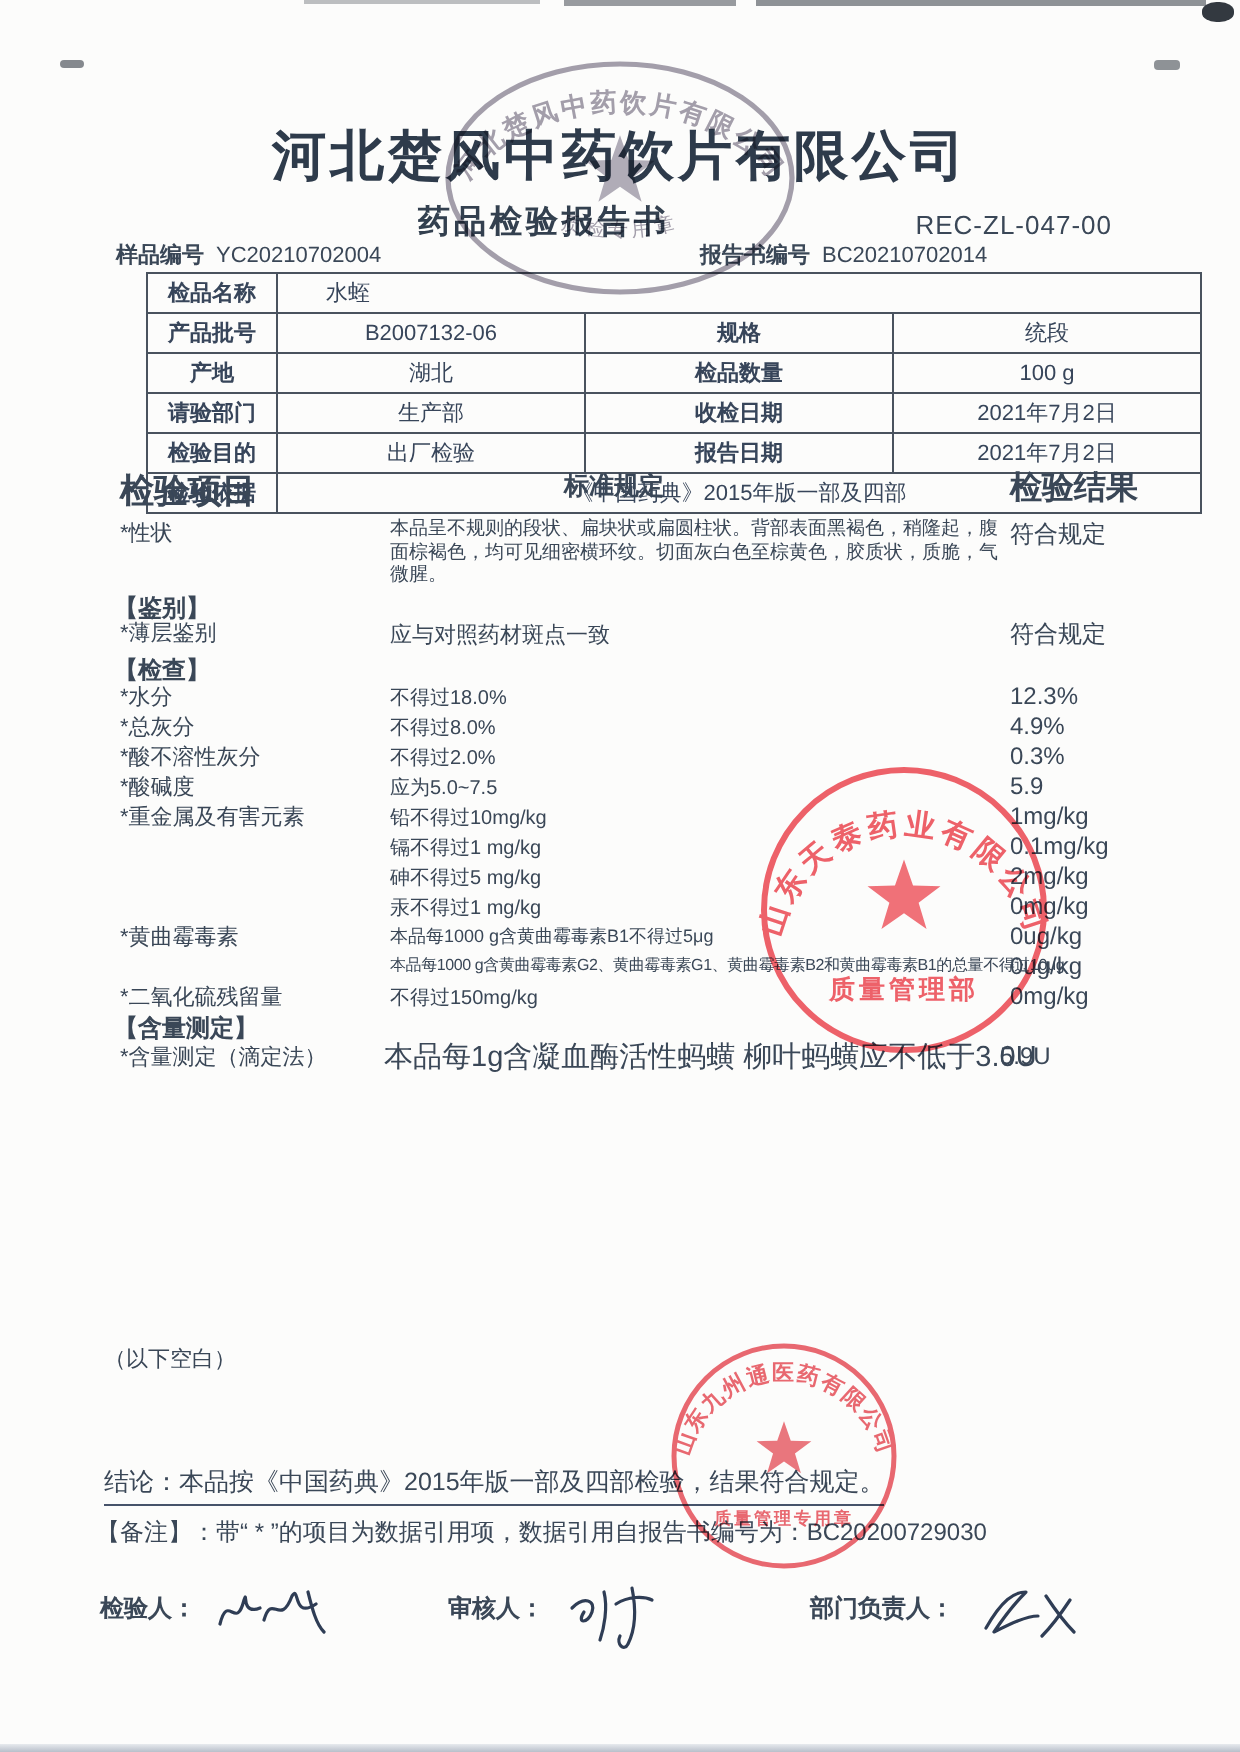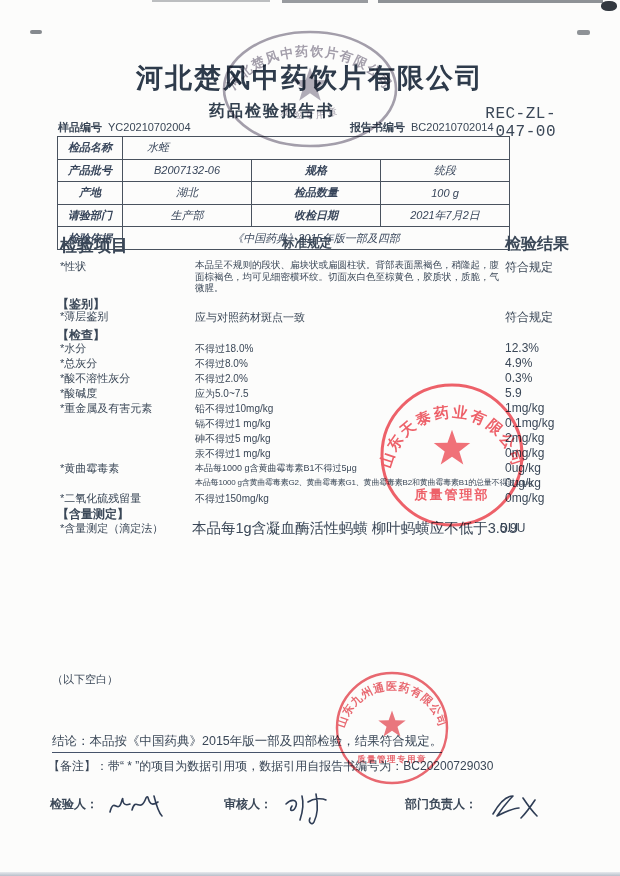--- a/index.html
+++ b/index.html
@@ -14,28 +14,28 @@
   .blob{position:absolute;background:#333940;border-radius:45%;}
   .bottom-line{position:absolute;left:0;right:0;bottom:0;height:4px;
     background:linear-gradient(to bottom,#e7eaee 0%,#b8bfca 100%);}
   
   .company{position:absolute;left:0;top:60px;width:620px;text-align:center;
     font-family:"Liberation Serif","DejaVu Serif",serif;
     font-size:27px;font-weight:700;letter-spacing:2px;color:#2e3b4b;}
   .doc-title{position:absolute;left:0;top:101px;width:544px;text-align:center;
     font-size:16px;font-weight:700;letter-spacing:2px;color:#33404f;}
   .doc-code{position:absolute;left:446px;top:105px;width:110px;
-    font-size:16px;letter-spacing:.5px;text-align:right;font-family:Liberation Mono, monospace;}
+    font-size:13px;letter-spacing:.5px;text-align:right;}
   .idline{position:absolute;top:120px;font-size:11px;}
   .idline .lab{font-weight:700;margin-right:6px;}
   #sample-no{left:58px;}
   #report-no{left:350px;}
   
-  table.info{position:absolute;left:57px;top:136px;width:453px;height:114px;
-    border-collapse:collapse;table-layout:fixed;font-style:italic;}
+  table.info{position:absolute;left:73px;top:136px;width:528px;height:114px;
+    border-collapse:collapse;table-layout:fixed;}
   table.info td{border:1.2px solid #49525e;font-size:11px;text-align:center;
     padding:0 3px;height:19px;overflow:hidden;white-space:nowrap;color:#37455a;}
   table.info td.lab{font-weight:600;}
   
   .r{position:absolute;left:57px;width:508px;height:16px;}
   .c-item{position:absolute;left:3px;top:0;font-size:11px;white-space:nowrap;}
   .c-spec{position:absolute;left:138px;top:1px;font-size:10px;white-space:nowrap;}
   .c-res{position:absolute;left:448px;top:0;font-size:12px;white-space:nowrap;}
   .r.hdr .c-item{font-size:17px;font-weight:600;}
   .r.hdr .c-spec{left:150px;width:200px;text-align:center;font-size:12.5px;font-weight:600;}
@@ -104,20 +104,26 @@
       <td class="lab">检品数量</td>
       <td>100 g</td>
     </tr>
     <tr>
       <td class="lab">请验部门</td>
       <td>生产部</td>
       <td class="lab">收检日期</td>
       <td>2021年7月2日</td>
     </tr>
     <tr>
+      <td class="lab">检验目的</td>
+      <td>出厂检验</td>
+      <td class="lab">报告日期</td>
+      <td>2021年7月2日</td>
+    </tr>
+    <tr>
       <td class="lab">检验依据</td>
       <td colspan="3">《中国药典》2015年版一部及四部</td>
     </tr>
   </tbody>
     </table>
 
   <div class="r hdr" style="top:234px">
     <span class="c-item">检验项目</span>
     <span class="c-spec">标准规定</span>
     <span class="c-res">检验结果</span>

